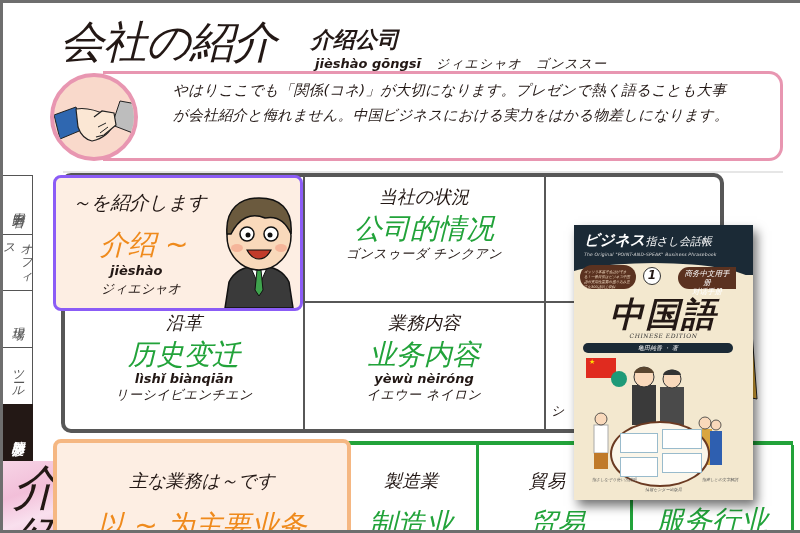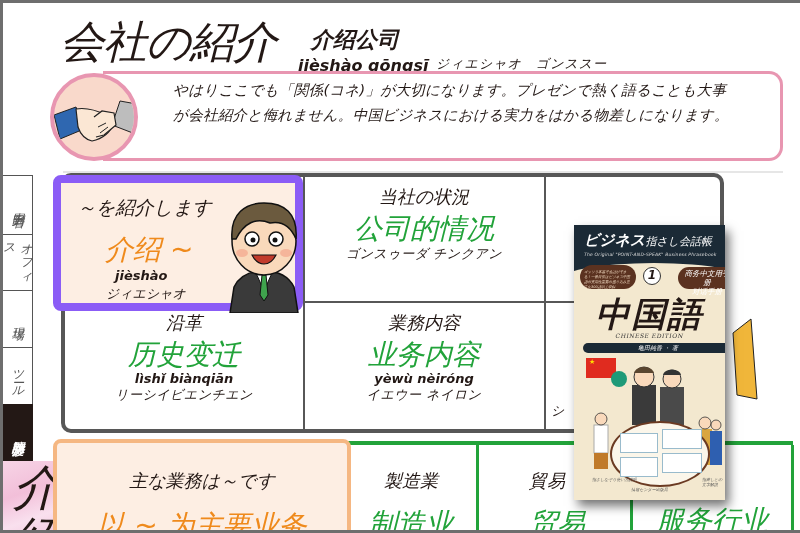--- a/index.html
+++ b/index.html
@@ -4,21 +4,21 @@
 <style>
   * { box-sizing: border-box; margin: 0; padding: 0; }
   html, body { width: 800px; height: 533px; overflow: hidden; background: #6e6e6e; }
   body { font-family: "DejaVu Sans", "Liberation Sans", sans-serif; position: relative; }
   .page { position: absolute; left: 3px; top: 3px; width: 797px; height: 530px; background: #ffffff; overflow: hidden; font-style: italic; }
   .bottom-bar { position: absolute; left: 0; bottom: 0; width: 800px; height: 3px; background: #6e6e6e; z-index: 20; }
 
   
   .title { position: absolute; left: 57px; top: 10px; font-size: 44px; color: #231815; letter-spacing: -1px; font-weight: normal; }
   .title-cn { position: absolute; left: 308px; top: 22px; font-size: 22px; font-weight: bold; color: #231815; }
-  .title-pinyin { position: absolute; left: 295px; top: 53px; font-size: 16px; color: #231815; font-weight: bold; }
+  .title-pinyin { position: absolute; left: 312px; top: 53px; font-size: 13px; color: #231815; font-weight: bold; }
   .title-kana { position: absolute; left: 433px; top: 52px; font-size: 13px; color: #231815; letter-spacing: 1px; }
   .title-kana span { margin-left: 14px; }
 
   
   .intro-box { position: absolute; left: 115px; top: 68px; width: 665px; height: 90px; border: 3px solid #e896b1; border-radius: 14px; border-left: none; border-top-left-radius: 0; border-bottom-left-radius: 0; }
   .intro-topline { position: absolute; left: 100px; top: 68px; width: 40px; height: 3px; background: #e896b1; }
   .intro-botline { position: absolute; left: 100px; top: 155px; width: 40px; height: 3px; background: #e896b1; }
   .intro-text { position: absolute; left: 170px; top: 75px; width: 600px; font-size: 14.5px; line-height: 25px; color: #231815; letter-spacing: 0.3px; }
   .handshake { position: absolute; left: 47px; top: 70px; width: 88px; height: 88px; border-radius: 50%; background: #f9d9cb; border: 4px solid #e896b1; overflow: hidden; z-index: 2; }
 
@@ -33,39 +33,39 @@
   
   .grid { position: absolute; left: 58px; top: 170px; width: 663px; height: 260px; border: 4px solid #575757; border-radius: 10px; }
   .cell { position: absolute; text-align: center; }
   .vline { position: absolute; width: 2px; background: #575757; }
   .hline { position: absolute; height: 2px; background: #575757; }
   .cell-label { font-size: 18px; color: #231815; }
   .cell-cn { font-size: 28px; color: #22a33a; margin-top: 4px; line-height: 32px; }
   .cell-pinyin { font-size: 13px; font-weight: bold; color: #231815; line-height: 15px; }
   .cell-kana { font-size: 13px; color: #231815; letter-spacing: 0.5px; }
 
-  .highlight-card { position: absolute; left: 50px; top: 172px; width: 250px; height: 136px; background: #fdeee3; border: 8px solid #8b5cf6; border-radius: 8px; z-index: 3; }
+  .highlight-card { position: absolute; left: 50px; top: 172px; width: 250px; height: 136px; background: #fdeee3; border: 3px solid #8b5cf6; border-radius: 8px; z-index: 3; }
   .highlight-card .hl-label { position: absolute; left: 16px; top: 12px; font-size: 19px; color: #231815; }
   .highlight-card .hl-cn { position: absolute; left: 44px; top: 48px; font-size: 28px; color: #ef8a1c; }
   .highlight-card .hl-pinyin { position: absolute; left: 54px; top: 85px; font-size: 13px; font-weight: bold; color: #231815; }
   .highlight-card .hl-kana { position: absolute; left: 45px; top: 102px; font-size: 13px; color: #231815; }
   .man { position: absolute; left: 165px; top: 12px; width: 76px; height: 118px; }
 
   
   .bottom-card { position: absolute; left: 50px; top: 436px; width: 298px; height: 110px; background: #fdeee3; border: 4px solid #f5b782; border-radius: 8px; z-index: 3; }
   .bottom-card .bc-label { position: absolute; left: 0; width: 100%; top: 26px; text-align: center; font-size: 18px; color: #231815; }
   .bottom-card .bc-cn { position: absolute; left: 0; width: 100%; top: 64px; text-align: center; font-size: 28px; color: #ef8a1c; }
   .bottom-grid { position: absolute; left: 340px; top: 438px; width: 450px; height: 110px; border-top: 4px solid #22a33a; }
   .bvline { position: absolute; top: 0; width: 3px; height: 110px; background: #22a33a; }
   .bcell { position: absolute; text-align: center; }
   .bcell .b-label { font-size: 18px; color: #231815; margin-top: 24px; }
   .bcell .b-cn { font-size: 28px; color: #22a33a; margin-top: 12px; }
 
   
-  .book { position: absolute; left: 571px; top: 222px; width: 151px; height: 275px; background: #f3e8cf; box-shadow: 4px 6px 10px rgba(0,0,0,0.55); z-index: 10; overflow: hidden; }
+  .book { position: absolute; left: 571px; top: 222px; width: 179px; height: 275px; background: #f3e8cf; box-shadow: 4px 6px 10px rgba(0,0,0,0.55); z-index: 10; overflow: hidden; }
   .book-head { position: absolute; left: 0; top: 0; width: 100%; height: 50px; background: #1b2a36; }
   .book-title { position: absolute; left: 10px; top: 6px; color: #fff; font-size: 15px; font-weight: bold; white-space: nowrap; }
   .book-title small { font-size: 11px; font-weight: normal; }
   .book-sub { position: absolute; left: 10px; top: 27px; color: #d8d8d8; font-size: 4.5px; white-space: nowrap; letter-spacing: 0.2px; }
   .book-arc { position: absolute; left: -20px; top: 38px; width: 200px; height: 40px; background: #f3e8cf; border-radius: 50%; }
   .book-pill-left { position: absolute; left: 6px; top: 40px; width: 56px; height: 24px; background: #5b3220; border-radius: 12px; color: #f0d9c0; font-size: 3.5px; padding: 5px 4px; line-height: 5px; }
   .book-num { position: absolute; left: 69px; top: 42px; width: 18px; height: 18px; border-radius: 50%; background: #fff; border: 1.5px solid #333; text-align: center; font-size: 12px; font-weight: bold; line-height: 15px; color: #231815; }
   .book-pill-right { position: absolute; left: 104px; top: 42px; width: 58px; height: 22px; background: #5b3220; border-radius: 11px 0 0 11px; color: #fff; font-size: 7.5px; padding: 2px 6px; line-height: 9px; text-align: center; }
   .book-cn { position: absolute; left: 0; width: 100%; top: 67px; text-align: center; font-size: 34px; font-weight: bold; color: #231815; letter-spacing: 2px; }
   .book-edition { position: absolute; left: 0; width: 100%; top: 107px; text-align: center; font-size: 6px; color: #333; letter-spacing: 0.5px; font-family: "DejaVu Serif", serif; }

